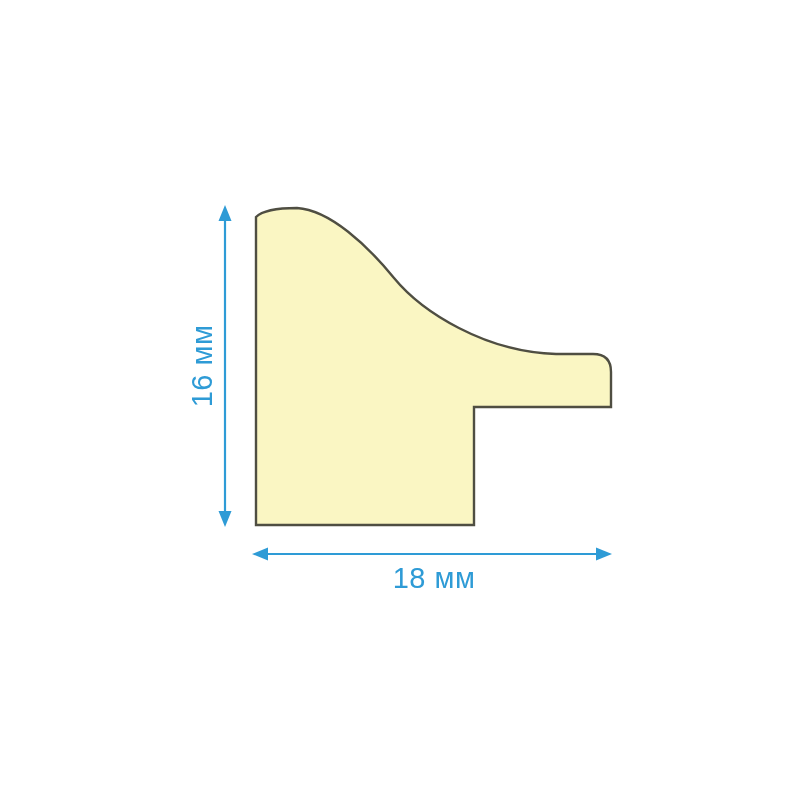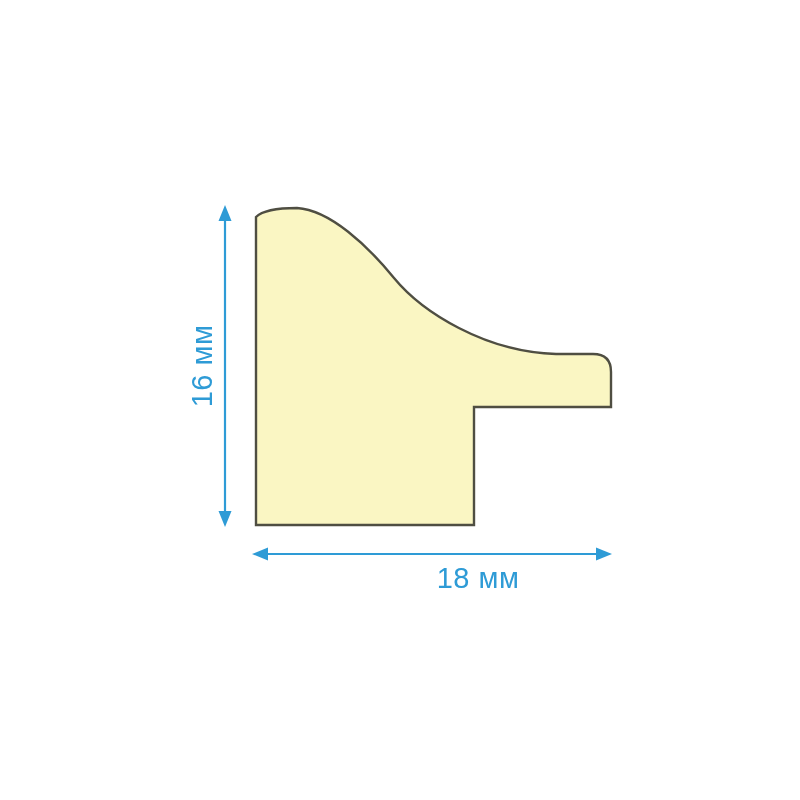--- a/index.html
+++ b/index.html
@@ -48,21 +48,21 @@
     letter-spacing: 0.5px;
     white-space: nowrap;
     transform: translate(-50%, -50%);
     user-select: none;
   }
   .dim-label.vertical {
     left: 202px; top: 366px;
     transform: translate(-50%, -50%) rotate(-90deg);
   }
   .dim-label.horizontal {
-    left: 434px; top: 578px; margin-left: 44px;
+    left: 434px; top: 578px;
   }
 </style>
 </head>
 <body>
 
 <div class="canvas">
 
   <svg class="diagram-svg" viewBox="0 0 800 800" xmlns="http://www.w3.org/2000/svg">
 
     <path class="profile" d="M 256 525

